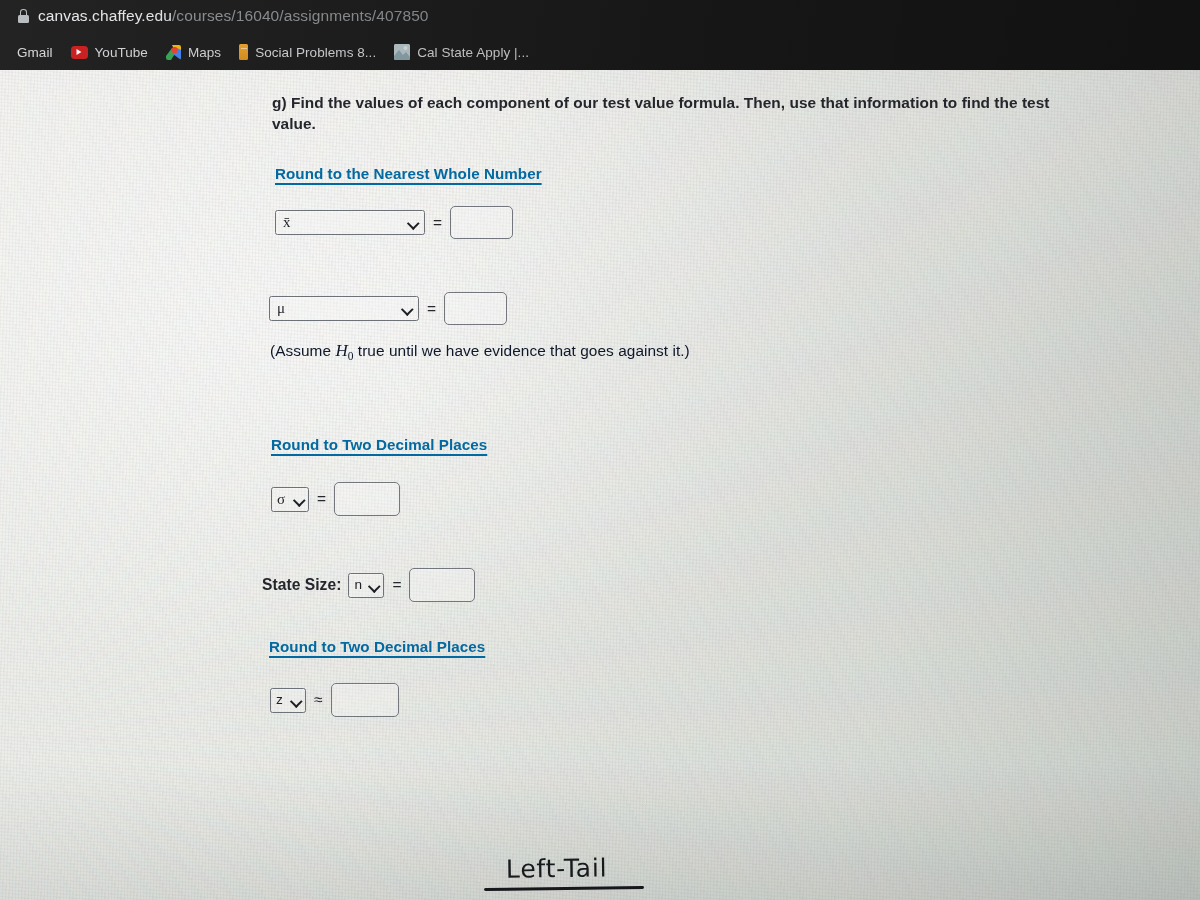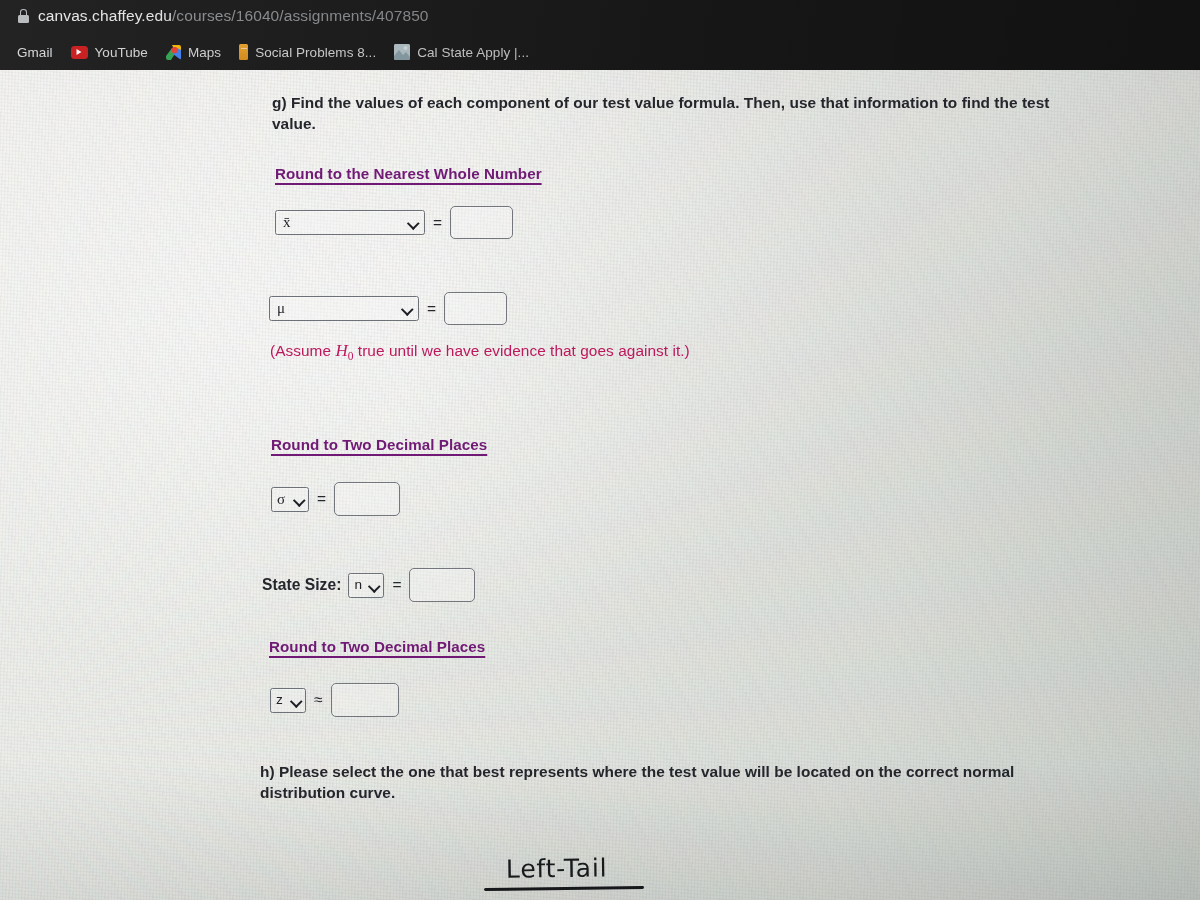--- a/index.html
+++ b/index.html
@@ -248,30 +248,30 @@
     font-size: 15.4px;
     font-weight: bold;
     line-height: 1.38;
     color: #24262c;
     letter-spacing: .05px;
   }
 
   .rule-head {
     font-size: 15.2px;
     font-weight: bold;
-    color: #701a75;
+    color: #0369a1;
     text-decoration: underline;
     text-underline-offset: 3.5px;
     text-decoration-thickness: 1.6px;
     letter-spacing: .05px;
   }
 
   .assume-line {
     font-size: 15.4px;
-    color: #be185d;
+    color: #0f172a;
     letter-spacing: .05px;
     white-space: nowrap;
     text-align: center;
   }
   .assume-line .mathvar {
     font-family: "Liberation Serif", serif;
     font-style: italic;
     font-size: 17px;
   }
   .assume-line .mathvar sub {
@@ -477,20 +477,19 @@
 
       <div class="row" style="left:270px; top:613px;">
         <div class="sel" style="width:36px; padding:0 3px 0 5px;">
           <span class="sel-val">z</span>
           <span class="caret" style="margin-left:1px;"></span>
         </div>
         <span class="eqsign">≈</span>
         <div class="txtbox" style="width:68px; height:34px;"></div>
       </div>
 
-      <div class="q-text" style="left:260px; top:691px; width:820px;">h) Please select the one that best represents where the test value will be located on the correct normal distribution curve.</div>
 
       <div class="handwritten" style="left:506px; top:784px;">Left-Tail</div>
       <div class="hand-underline" style="left:484px; top:817px; width:160px;"></div>
 
     </div>
   </div>
 </div>
 
 </body></html>

